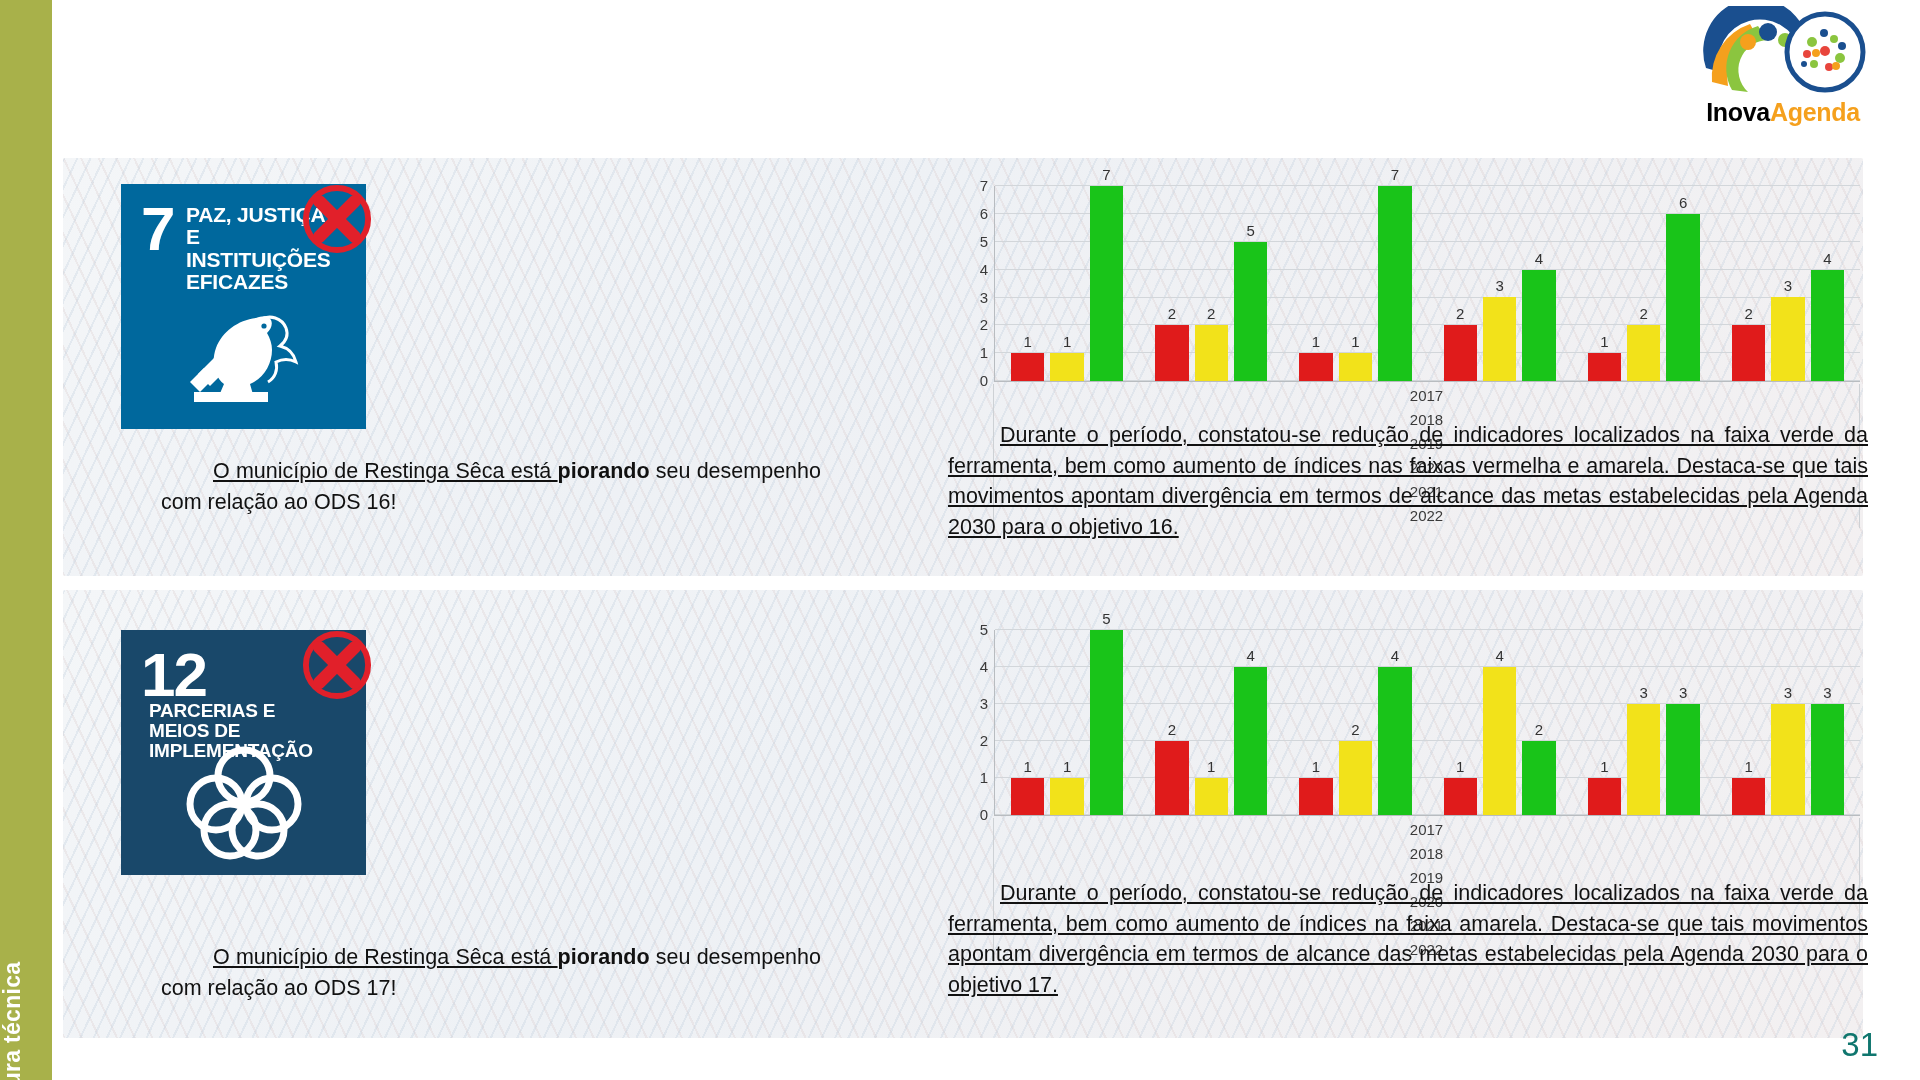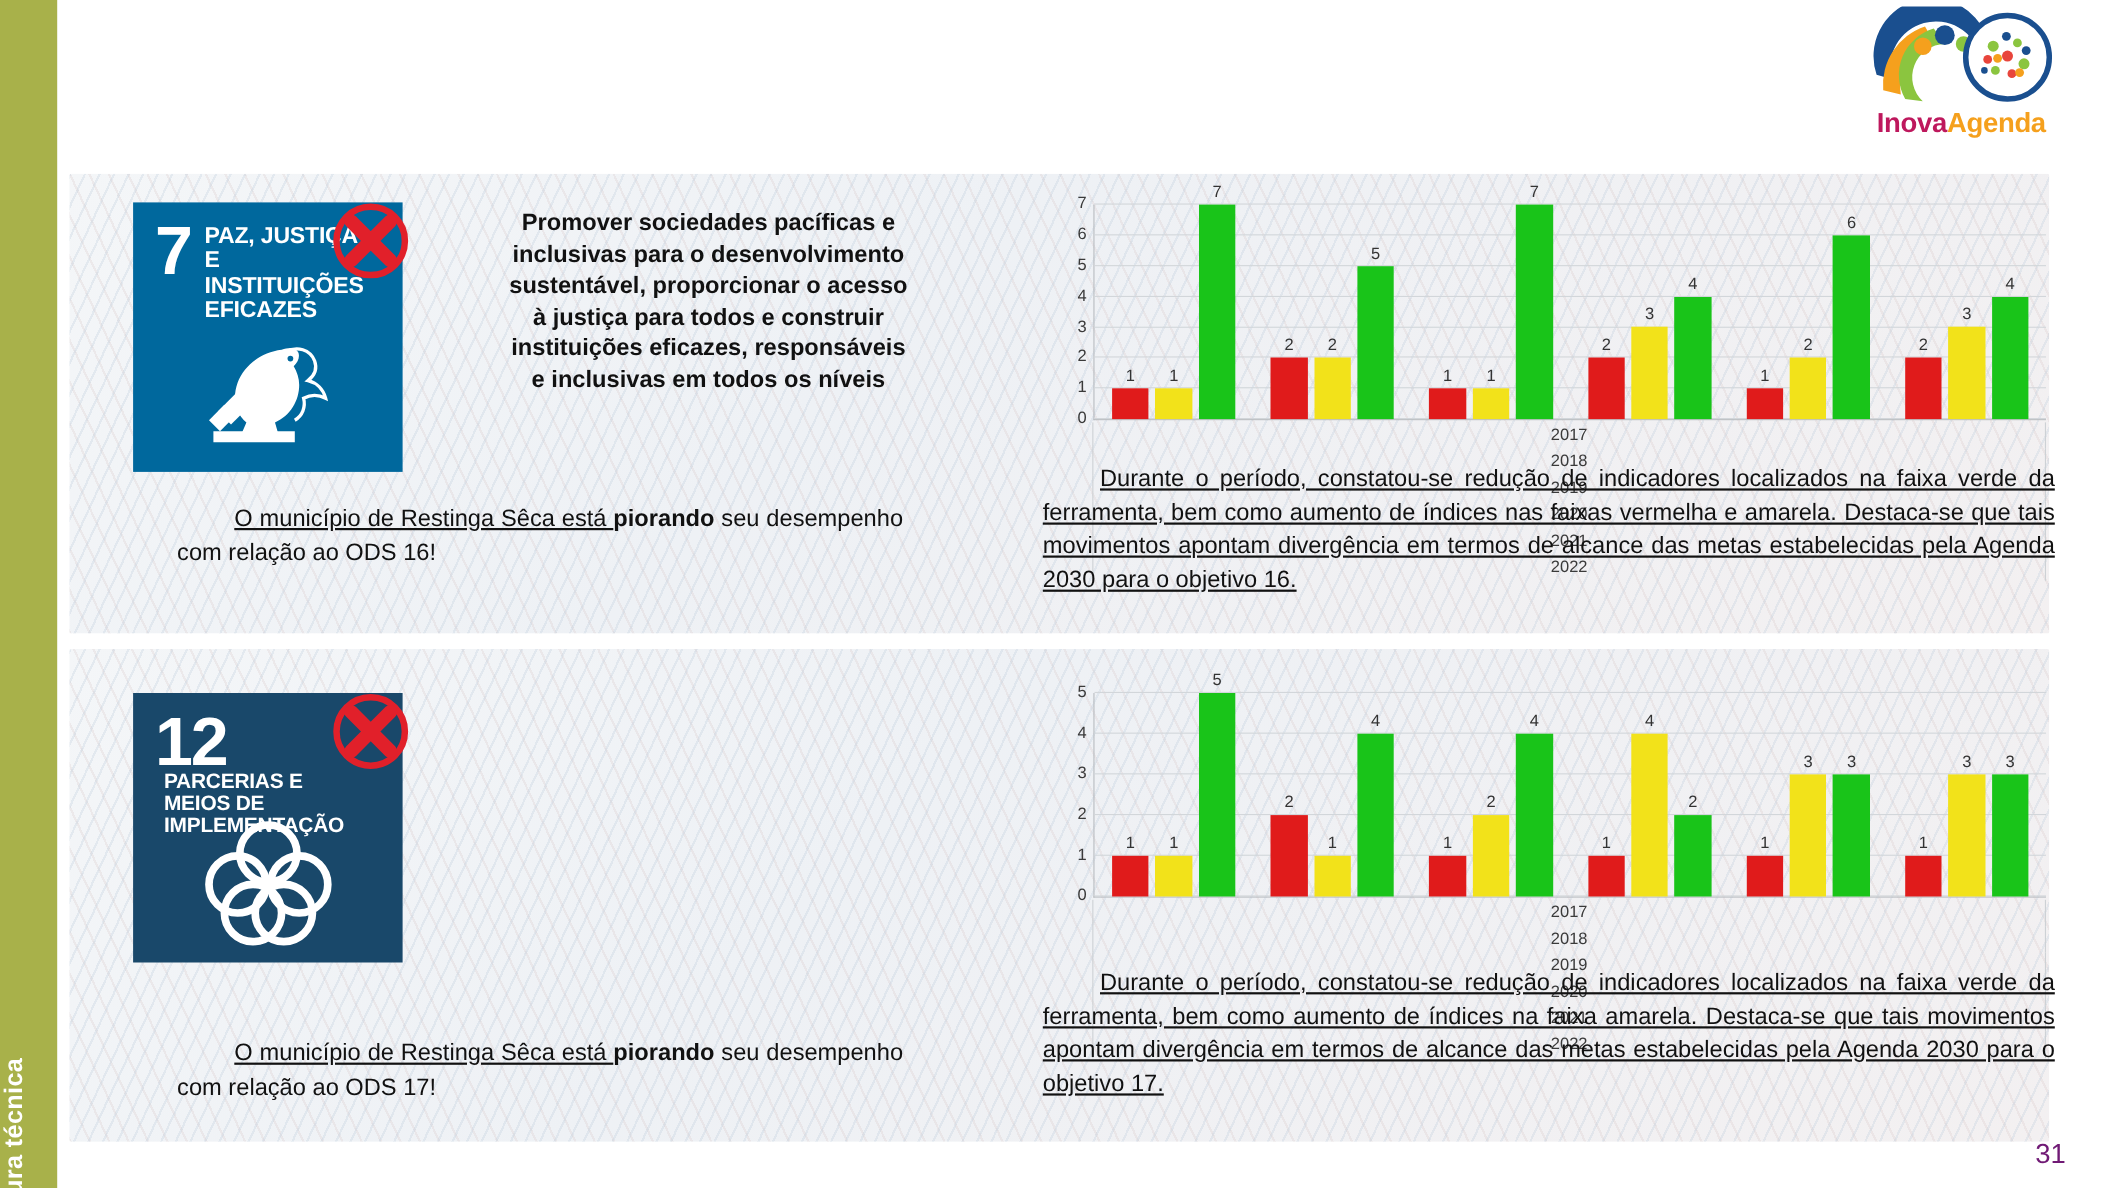--- a/index.html
+++ b/index.html
@@ -55,21 +55,21 @@
   .logo-text {
     position: absolute;
     bottom: 4px;
     left: 0;
     width: 190px;
     text-align: center;
     font-size: 25px;
     font-weight: bold;
     letter-spacing: -.3px;
   }
-  .logo-text .a { color: #be185d; }
+  .logo-text .a { color: #000000; }
   .logo-text .b { color: #f5a01d; }
 
   
   .panel {
     position: absolute;
     left: 63px;
     width: 1800px;
     background:
       repeating-linear-gradient(115deg, rgba(190,205,220,.30) 0 2px, rgba(255,255,255,0) 2px 12px),
       repeating-linear-gradient(65deg, rgba(214,196,196,.25) 0 2px, rgba(255,255,255,0) 2px 16px),
@@ -231,22 +231,22 @@
     border-right: 1px solid #cdd1d5;
     line-height: 24px;
     margin-left: -1px;
   }
 
   
   .page-num {
     position: absolute;
     right: 42px;
     bottom: 16px;
-    font-size: 25px;
-    color: #701a75;
+    font-size: 33px;
+    color: #0f766e;
   }
 </style>
 </head>
 <body>
 
 <div class="side-bar"></div>
 <div class="side-bar-label">
   <span>Leitura técnica</span>
 </div>
 
@@ -301,21 +301,20 @@
         <path d="M26 86 l14 -14 l10 10 l-14 14 z" fill="#fff"></path>
       </svg>
     </div>
   </div>
 
   <svg class="x-mark" style="left:237px; top:24px;" viewBox="0 0 100 100">
     <circle cx="50" cy="50" r="42" fill="none" stroke="#e1202a" stroke-width="8"></circle>
     <path d="M26 26 L74 74 M74 26 L26 74" stroke="#e1202a" stroke-width="17" stroke-linecap="round"></path>
   </svg>
 
-  <div class="ods-desc" style="left:395px; top:30px; width:372px;">Promover sociedades pacíficas e inclusivas para o desenvolvimento sustentável, proporcionar o acesso à justiça para todos e construir instituições eficazes, responsáveis e inclusivas em todos os níveis</div>
 
   <div class="verdict" style="left:98px; top:298px; width:660px;">
     <span class="indent">O município de Restinga Sêca está </span><b>piorando</b><span> seu desempenho com relação ao ODS 16!</span>
   </div>
 
   <div class="chart" id="chart-ods16" style="left:885px; top:18px; width:920px; height:240px;">
     <div class="plot">
       <div class="gridline" style="bottom:100%">
           <span class="ytick">7</span>
         </div>

